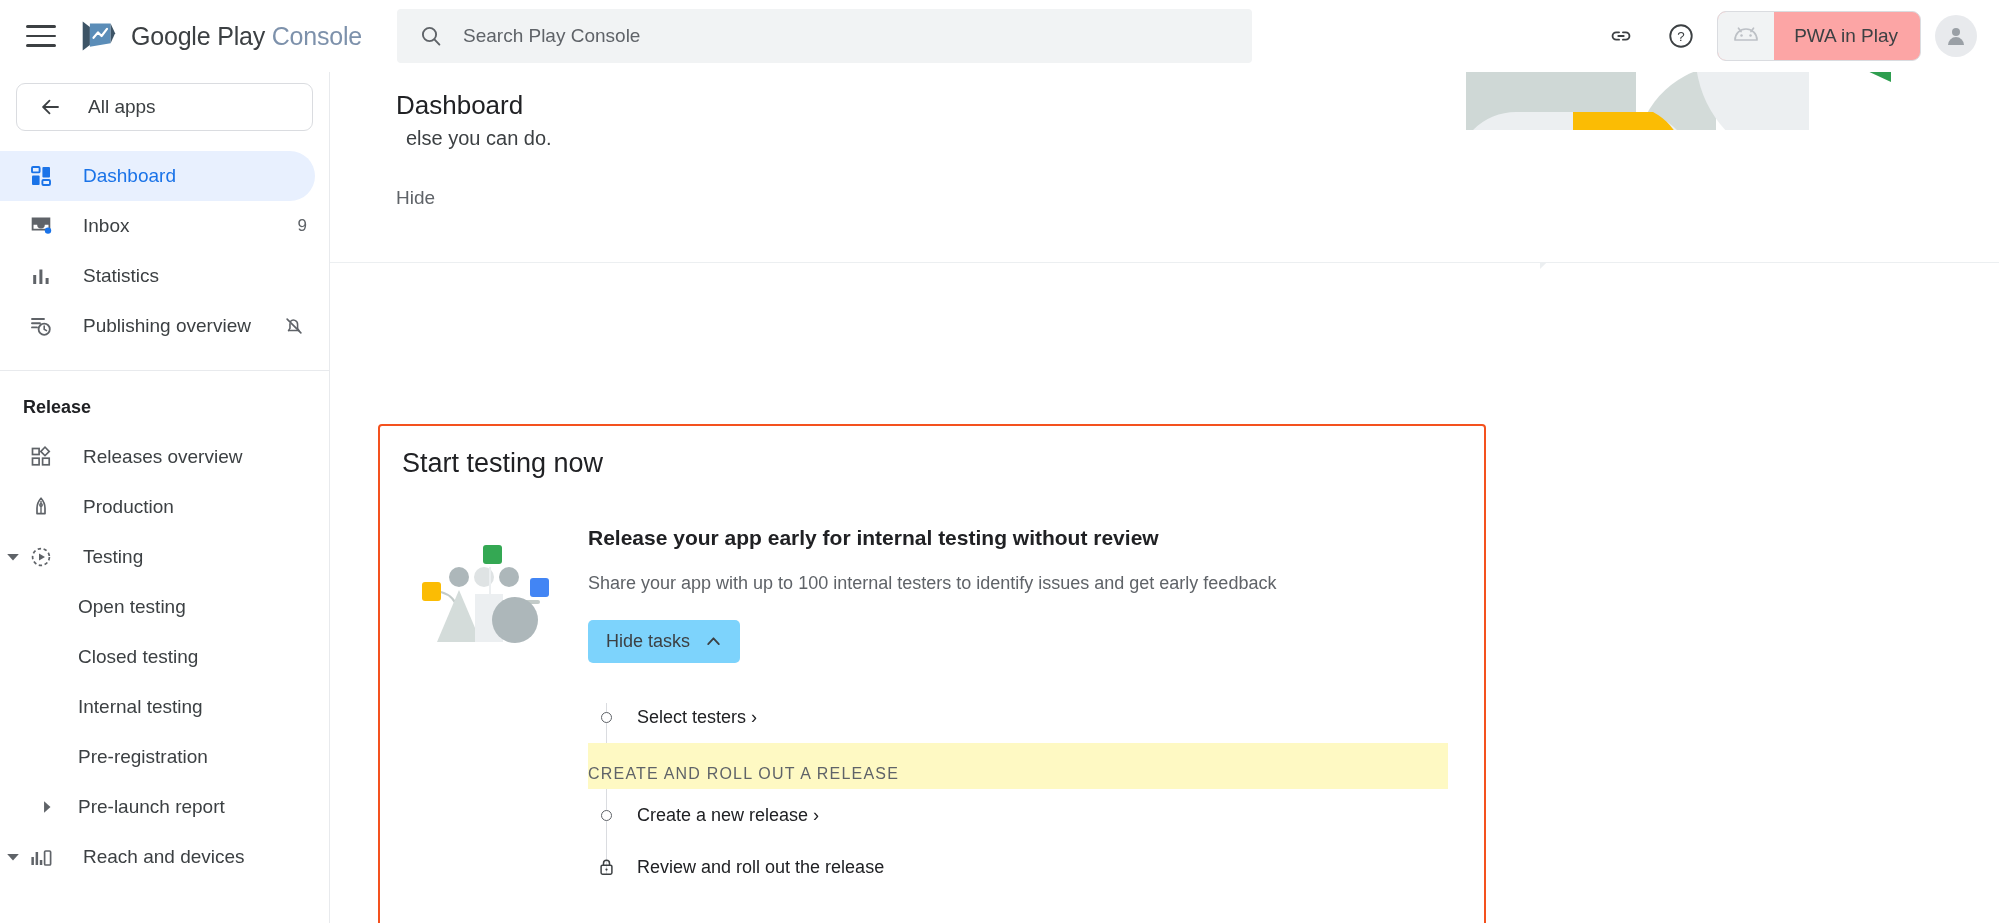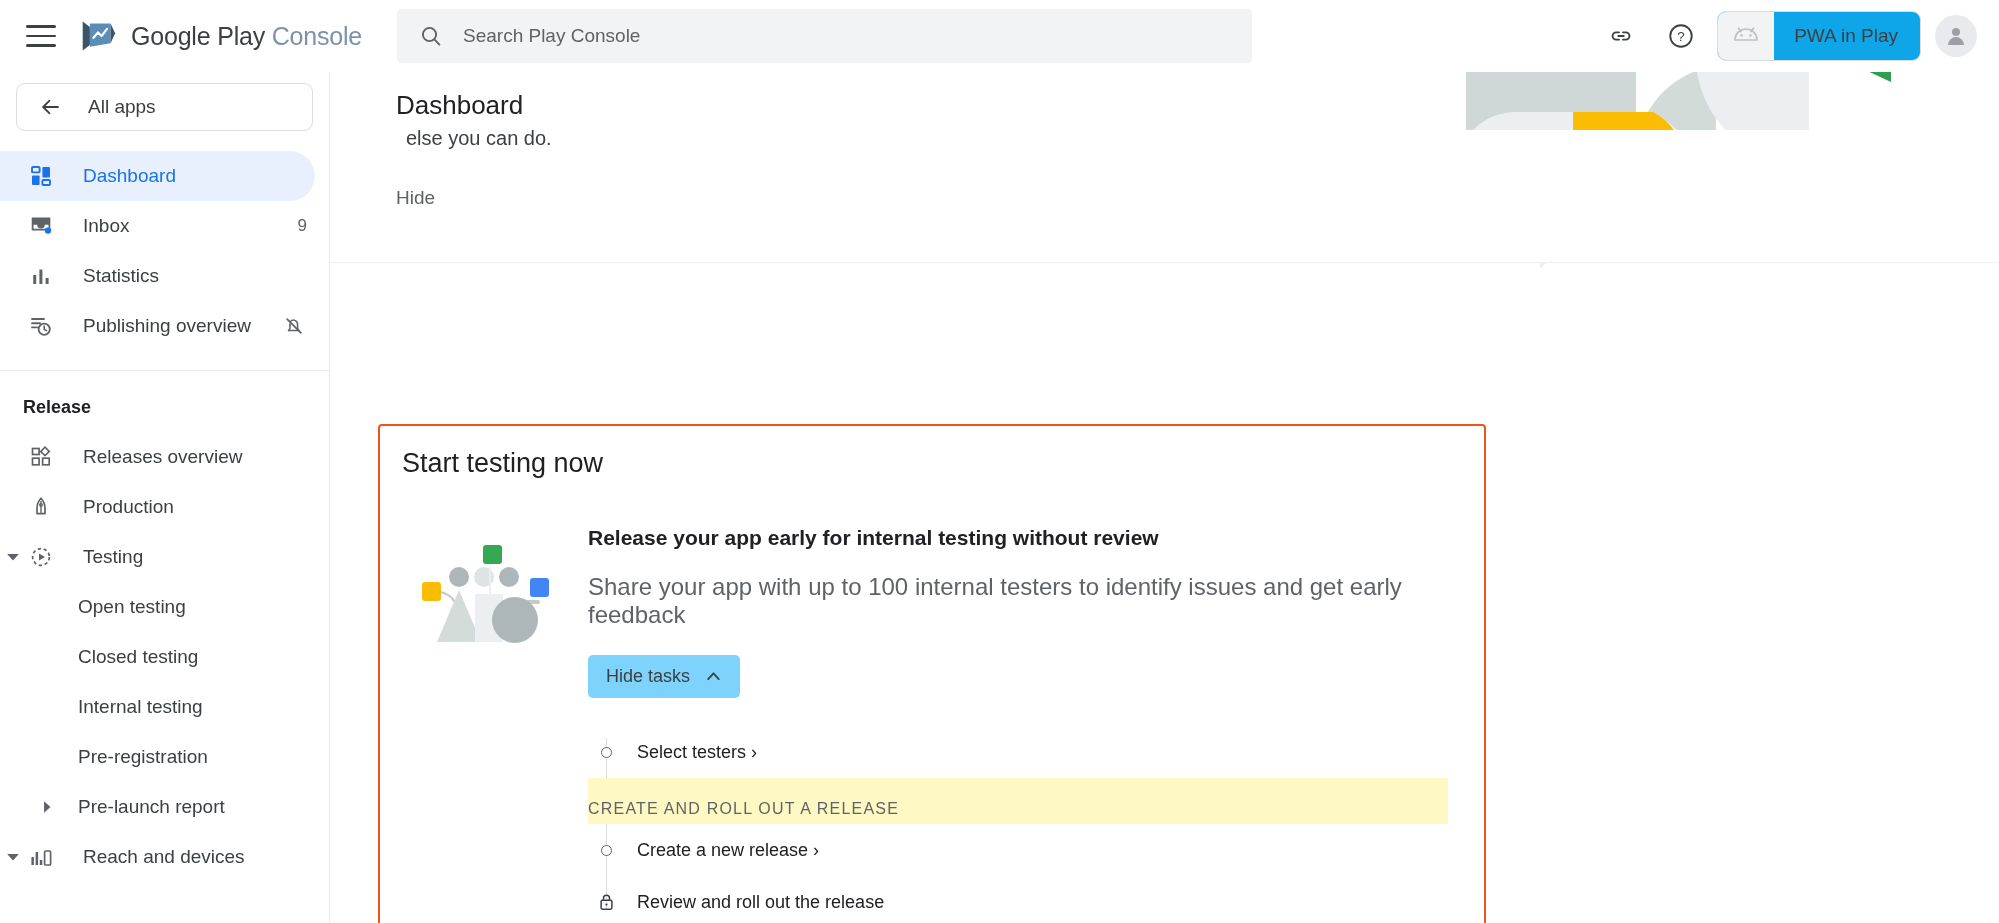--- a/index.html
+++ b/index.html
@@ -46,21 +46,21 @@
     position: absolute; right: 22px; top: 0; height: 72px;
     display: flex; align-items: center; gap: 0px;
   }
   .ic-btn {
     width: 48px; height: 48px; display: flex; align-items: center; justify-content: center;
     border-radius: 50%; cursor: pointer; margin-right: 12px;
   }
   .app-chip {
     display: flex; align-items: center; height: 50px;
     border: 1px solid #dadce0; border-radius: 9px; padding-right: 22px;
-    margin-right: 14px; cursor: pointer; overflow: hidden; background: #0ea5e9;
+    margin-right: 14px; cursor: pointer; overflow: hidden; background: #fca5a5;
   }
   .app-chip-icon {
     width: 56px; height: 48px; background: #f1f3f4;
     display: flex; align-items: center; justify-content: center; flex: 0 0 auto;
   }
   .app-chip-label { font-size: 19px; color: #3c4043; margin-left: 20px; white-space: nowrap; }
   .avatar {
     width: 42px; height: 42px; border-radius: 50%; background: #e8eaed;
     display: flex; align-items: center; justify-content: center; cursor: pointer;
   }
@@ -140,21 +140,21 @@
     width: 1108px; height: 506px;
     border: 2px solid #f4511e; border-radius: 4px; background: #fff;
   }
   .card-title {
     position: absolute; left: 22px; top: 22px;
     font-size: 27px; font-weight: 400; color: #202124;
   }
   .card-art { position: absolute; left: 40px; top: 116px; width: 145px; height: 108px; }
   .card-body { position: absolute; left: 208px; top: 100px; width: 860px; }
   .card-head { font-size: 21px; font-weight: 700; color: #202124; }
-  .card-desc { font-size: 24px; color: #5f6368; margin-top: 23px; }
+  .card-desc { font-size: 18px; color: #5f6368; margin-top: 23px; }
 
   .hide-tasks {
     display: inline-flex; align-items: center; gap: 15px;
     background: #7dd3fc; color: #3c4043;
     font-size: 18px; padding: 11px 18px; border-radius: 5px;
     margin-top: 26px; cursor: pointer; border: none;
     font-family: "Liberation Sans", sans-serif;
   }
 
   .tasks { position: relative; margin-top: 28px; }

